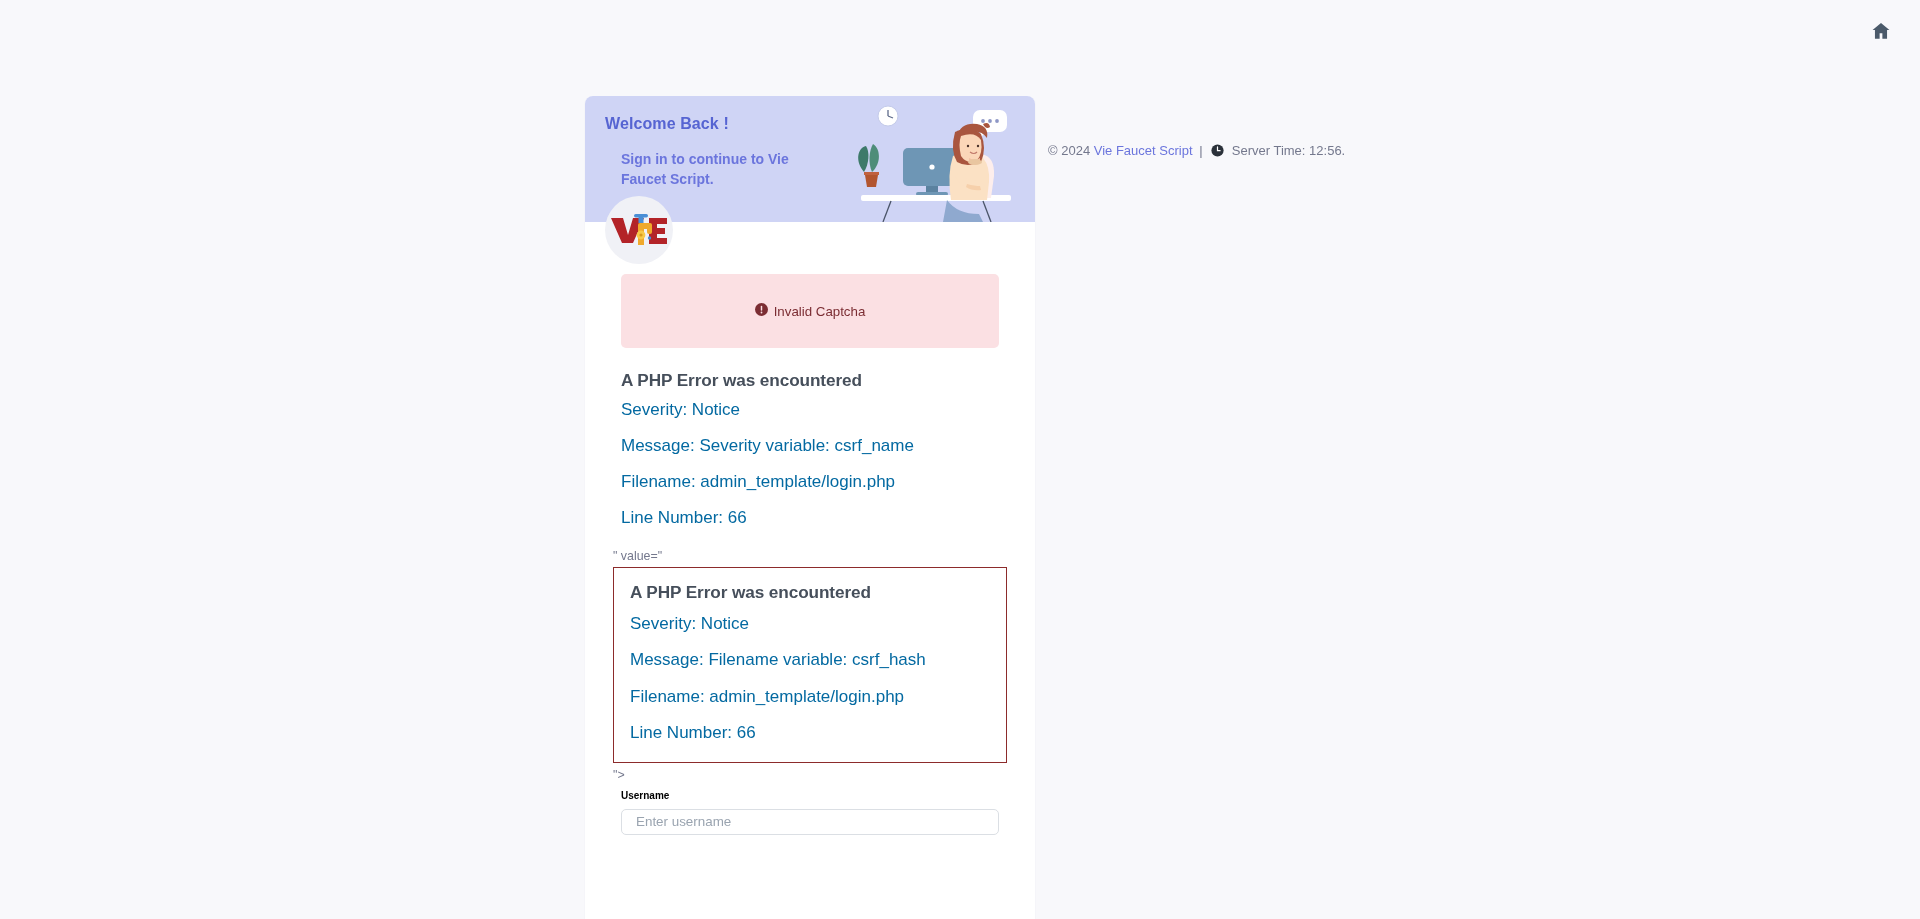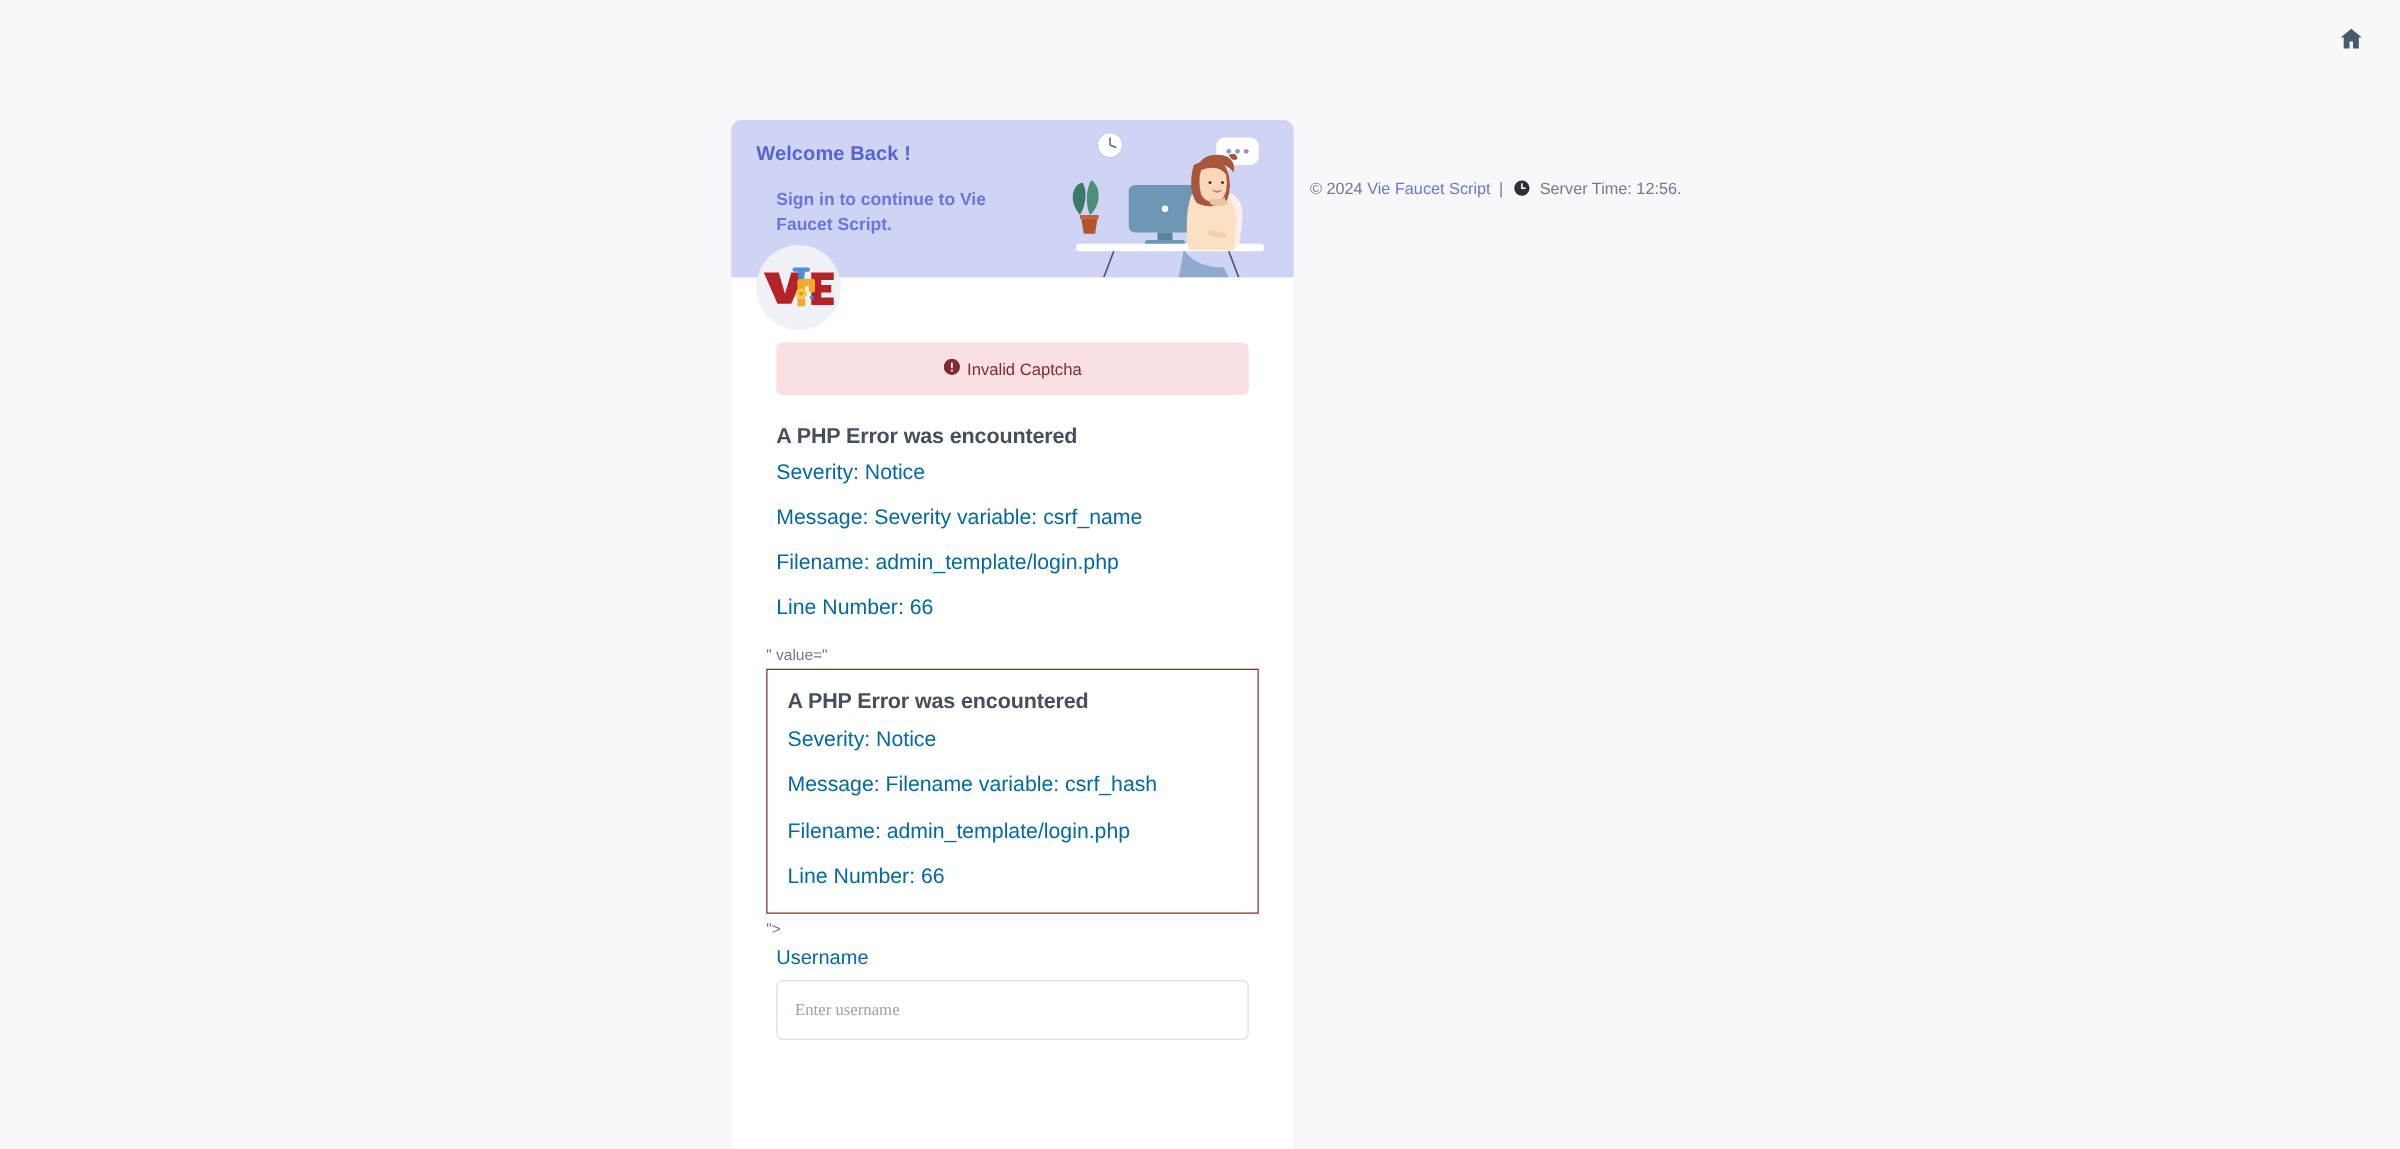--- a/index.html
+++ b/index.html
@@ -91,21 +91,21 @@
 
   .card-body {
     padding: 52px 28px 40px 28px;
   }
 
   
   .alert-danger {
     background: #fbe0e3;
     color: #7b2d33;
     border-radius: 5px;
-    padding: 13px 12px;
+    padding: 29px 12px;
     text-align: center;
     font-size: 13.3px;
     margin: 0 8px 22px 8px;
     display: flex; align-items: center; justify-content: center;
     gap: 6px;
   }
   .alert-danger svg { flex: none; }
 
   
   .php-err { margin: 0 8px; }
@@ -136,32 +136,32 @@
     border: 1px solid #8c2b2b;
     padding: 14px 16px 18px 16px;
     margin: 0;
   }
   .php-err-boxed h4 { margin-bottom: 10px; }
 
   
   .form-group { margin: 0 8px 16px 8px; }
   .form-label {
     display: block;
-    font-size: 16px;
-    font-weight: normal;
-    color: #0369a1;
+    font-size: 10px;
+    font-weight: bold;
+    color: #000000;
     margin-bottom: 8px;
   }
   .form-control {
     display: block;
     width: 100%;
-    height: 48px;
+    height: 26px;
     padding: 8px 14px;
     font-size: 13.4px;
-    font-family: Liberation Serif, serif;
+    font-family: Liberation Sans, sans-serif;
     color: #505d69;
     background: #fff;
     border: 1px solid #dbdfe4;
     border-radius: 5px;
     outline: none;
   }
   .form-control::placeholder { color: #9aa4b0; }
 
   
   .footer {

